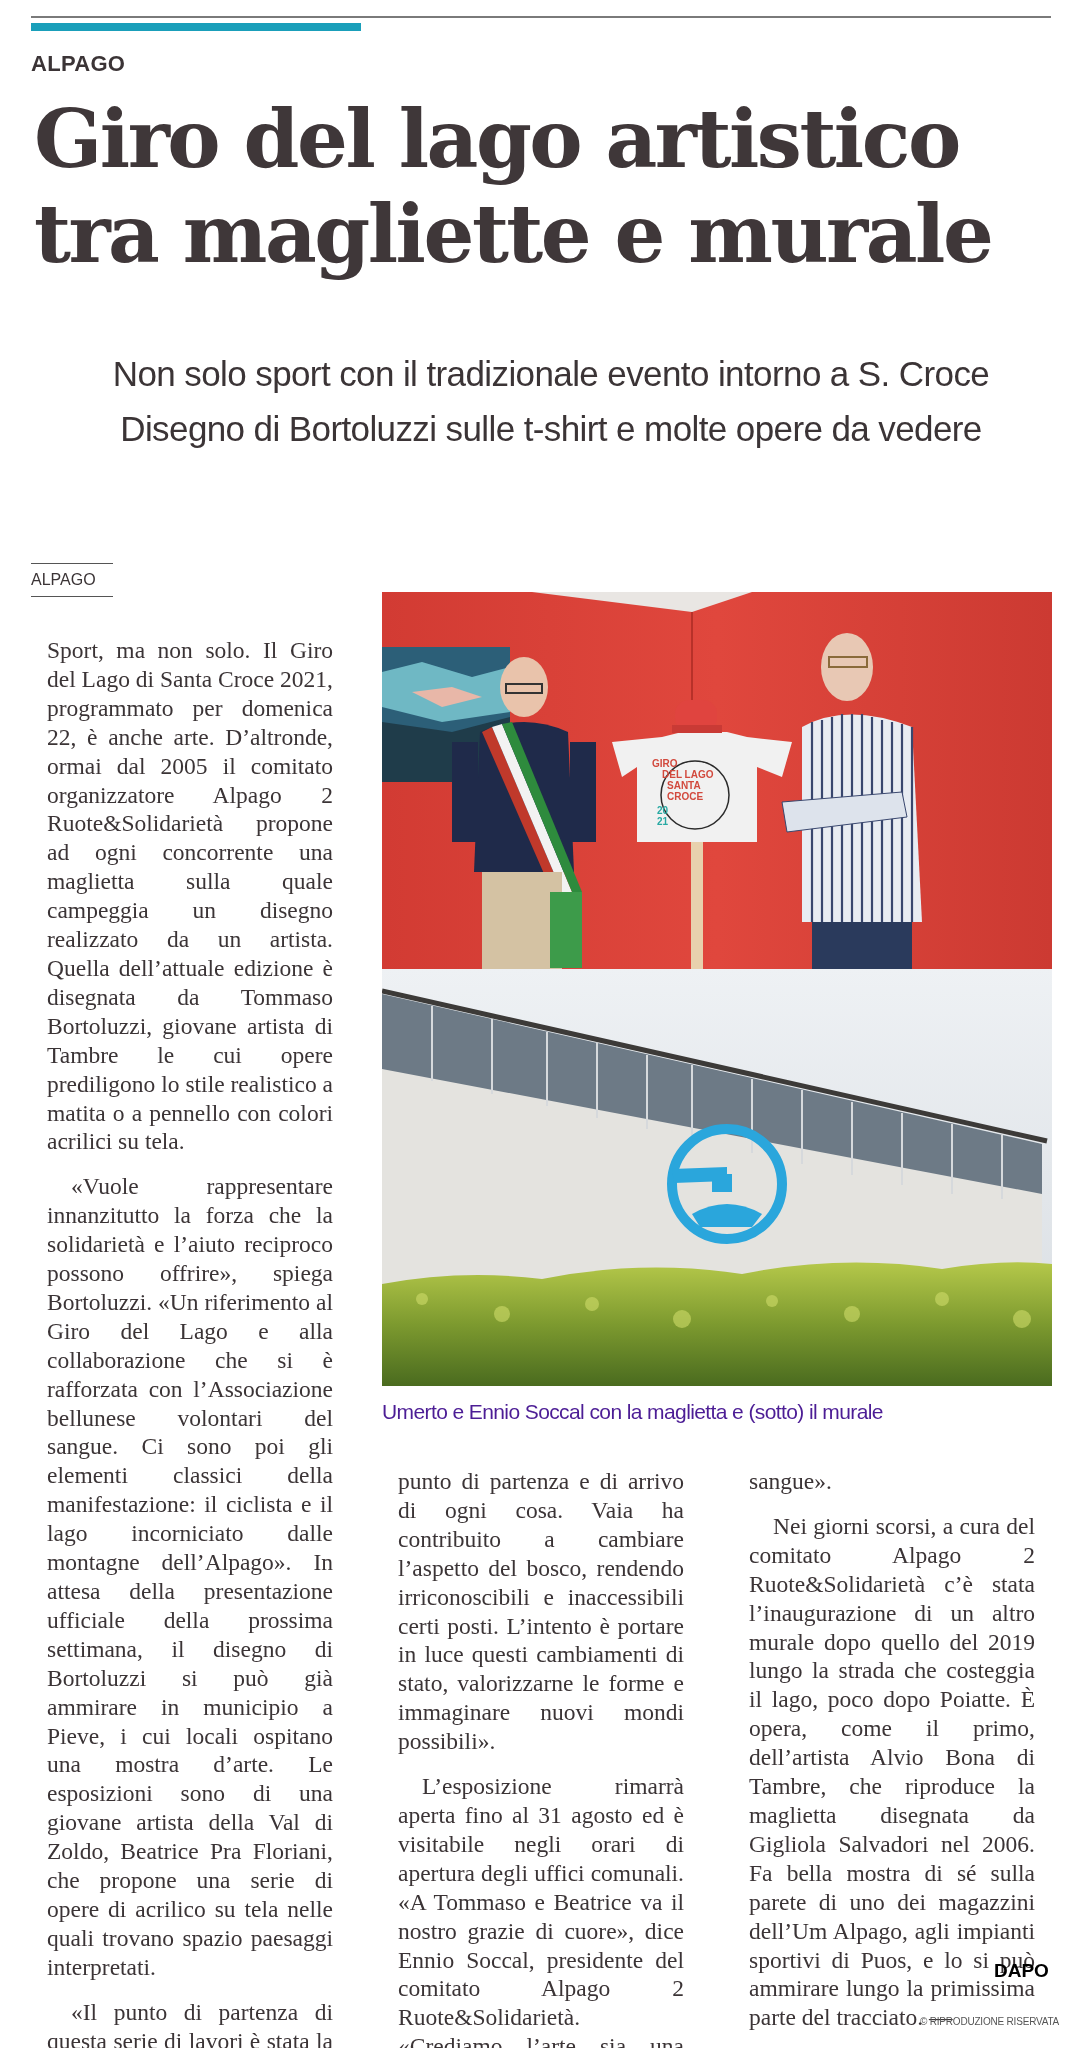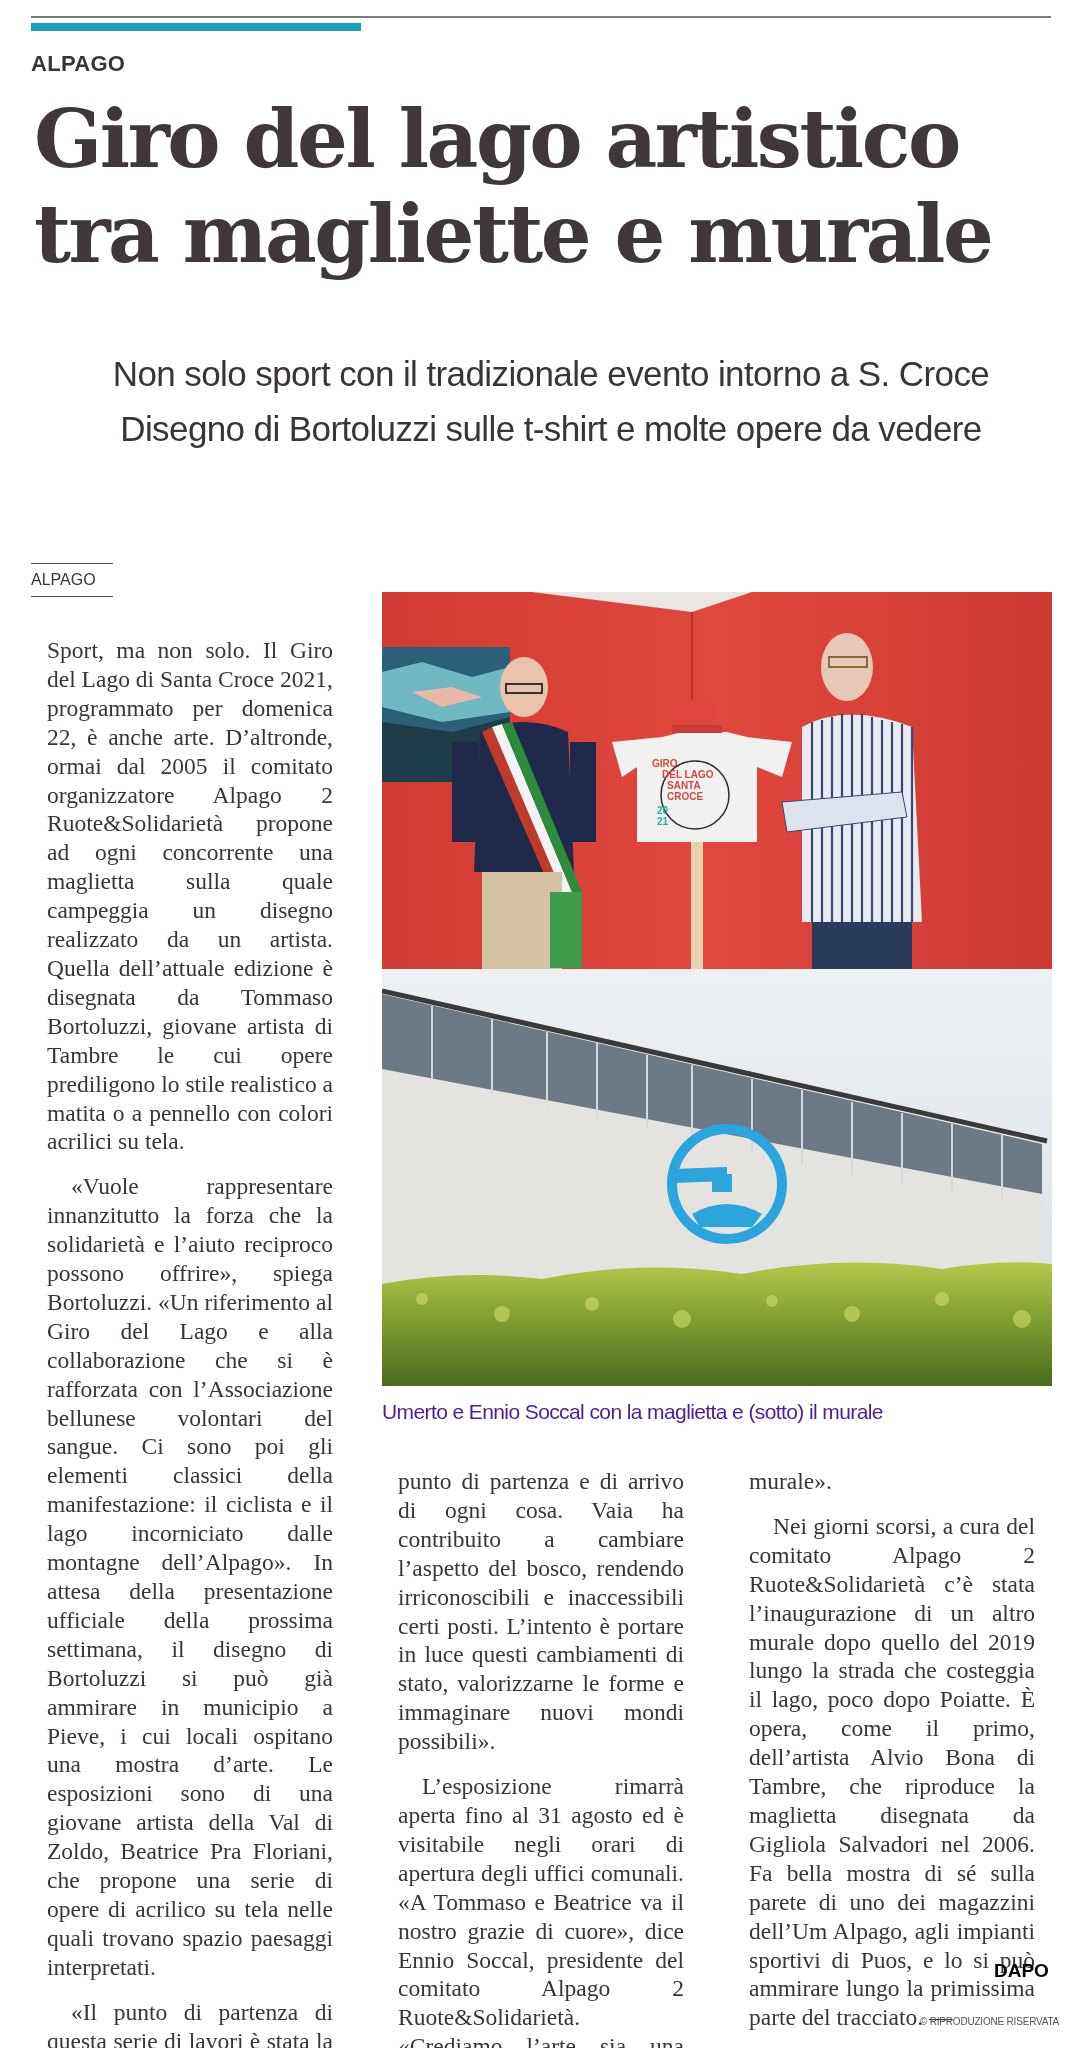--- a/index.html
+++ b/index.html
@@ -172,18 +172,18 @@
 </div>
 
 <div class="caption">Umerto e Ennio Soccal con la maglietta e (sotto) il murale</div>
 
 <div class="col col2">
   <p>punto di partenza e di arrivo di ogni cosa. Vaia ha contribuito a cambiare l’aspetto del bosco, rendendo irriconoscibili e inaccessibili certi posti. L’intento è portare in luce questi cambiamenti di stato, valorizzarne le forme e immaginare nuovi mondi possibili».</p>
   <p class="indent">L’esposizione rimarrà aperta fino al 31 agosto ed è visitabile negli orari di apertura degli uffici comunali. «A Tommaso e Beatrice va il nostro grazie di cuore», dice Ennio Soccal, presidente del comitato Alpago 2 Ruote&amp;Solidarietà. «Crediamo l’arte sia una forma importante di comuni-</p>
 </div>
 
 <div class="col col3">
-  <p>murale».</p>
+  <p>sangue».</p>
   <p class="indent">Nei giorni scorsi, a cura del comitato Alpago 2 Ruote&amp;Solidarietà c’è stata l’inaugurazione di un altro murale dopo quello del 2019 lungo la strada che costeggia il lago, poco dopo Poiatte. È opera, come il primo, dell’artista Alvio Bona di Tambre, che riproduce la maglietta disegnata da Gigliola Salvadori nel 2006. Fa bella mostra di sé sulla parete di uno dei magazzini dell’Um Alpago, agli impianti sportivi di Puos, e lo si può ammirare lungo la primissima parte del tracciato. —</p>
 </div>
 
 <div class="byline">DAPO</div>
 <div class="copyright">© RIPRODUZIONE RISERVATA</div>
 
 </body></html>

